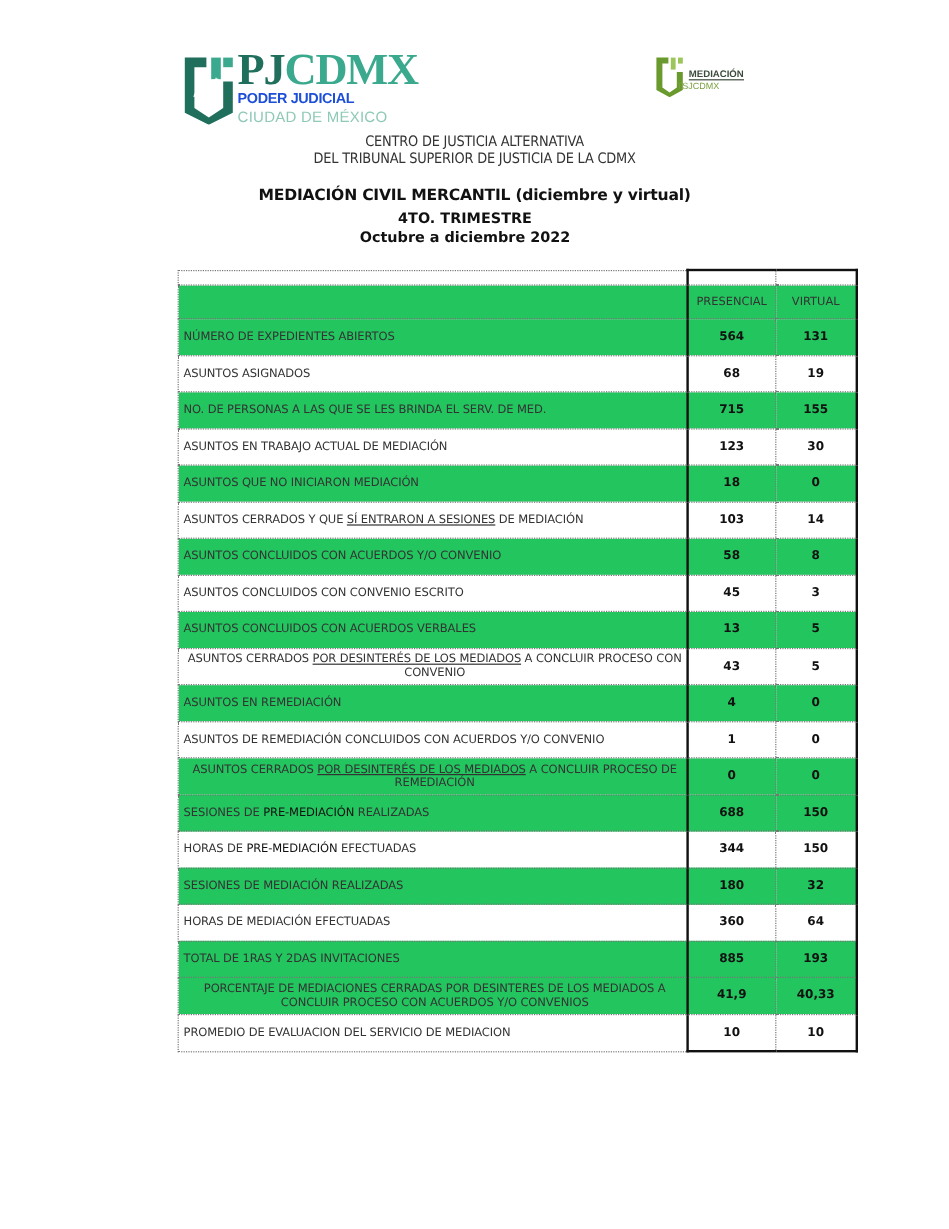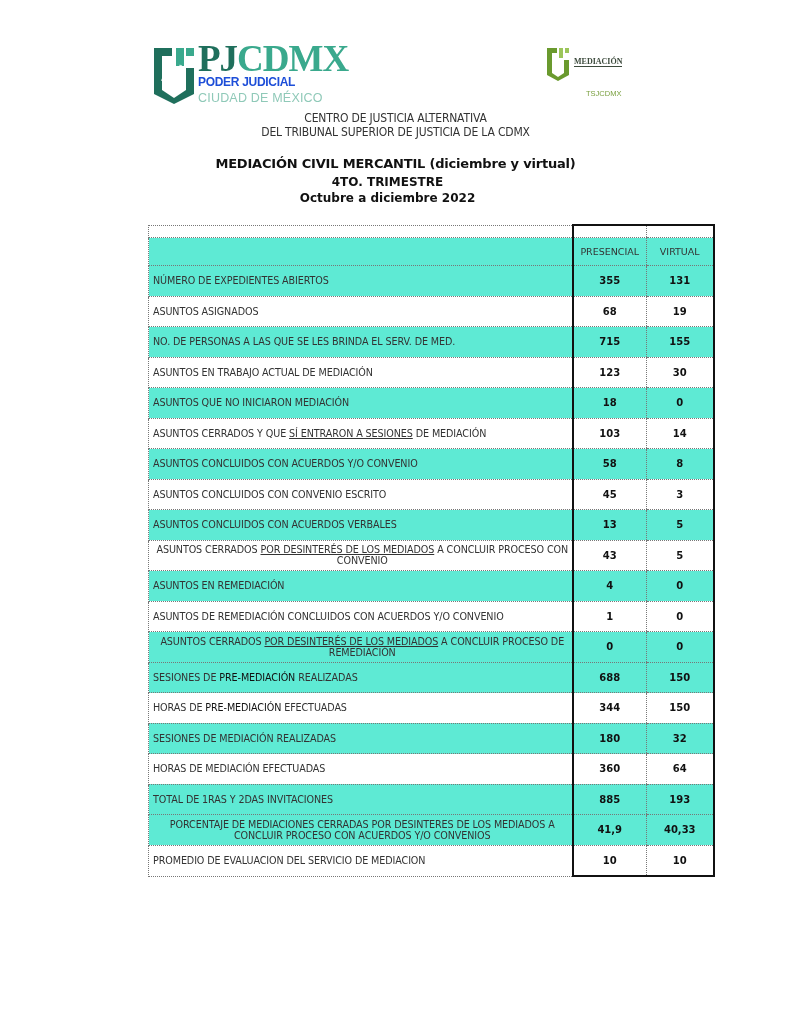--- a/index.html
+++ b/index.html
@@ -5,41 +5,41 @@
   html, body { margin:0; padding:0; background:#ffffff; }
   body { width:791px; height:1024px; position:relative; overflow:hidden; font-family:"DejaVu Sans", sans-serif; color:#222; }
   .logo-main { position:absolute; left:152px; top:46px; width:172px; height:60px; }
   .logo-main .mark { position:absolute; left:0; top:0; width:44px; height:58px; }
   .logo-main .pj { position:absolute; left:46px; top:-2px; font-family:Liberation Serif, serif; font-weight:bold; font-size:37px; letter-spacing:-1px; color:#1f6f5c; line-height:30px; }
   .logo-main .pj span.g { color:#3aa98d; }
   .logo-main .pod { position:absolute; left:46px; top:27px; font-size:12px; color:#1d4ed8; font-weight:bold; line-height:18px; letter-spacing:-0.3px; font-family:"Liberation Sans", sans-serif; }
   .logo-main .cdmx { position:absolute; left:46px; top:46px; font-size:12.5px; color:#8fc9b8; line-height:13px; letter-spacing:0.2px; font-family:"Liberation Sans", sans-serif; }
   .logo-med { position:absolute; left:546px; top:47px; width:84px; height:36px; }
   .logo-med .mark { position:absolute; left:0; top:0; width:24px; height:34px; }
-  .logo-med .t1 { position:absolute; left:28px; top:10px; font-size:8px; font-weight:bold; color:#3c4a3c; font-family:Liberation Serif, serif; border-bottom:1px solid #3c4a3c; line-height:9px; }
-  .logo-med .t2 { position:absolute; left:40px; top:21px; font-size:7.5px; color:#7aa040; font-family:"Liberation Sans", sans-serif; line-height:8px;margin-top:22px; }
+  .logo-med .t1 { position:absolute; left:28px; top:10px; font-size:8px; font-weight:bold; color:#3c4a3c; font-family:Liberation Sans, sans-serif; border-bottom:1px solid #3c4a3c; line-height:9px; }
+  .logo-med .t2 { position:absolute; left:18px; top:21px; font-size:7.5px; color:#7aa040; font-family:"Liberation Sans", sans-serif; line-height:8px; }
   .hdr { position:absolute; left:0; width:791px; text-align:center; }
   .hdr1 { top:111px; font-size:12px; color:#333; font-family:"DejaVu Sans", sans-serif; letter-spacing:-0.2px; font-weight:normal; transform:scaleX(0.9); }
   .hdr2 { top:125px; font-size:12px; color:#333; font-family:"DejaVu Sans", sans-serif; letter-spacing:-0.2px; transform:scaleX(0.9); }
   .hdr3 { top:156px; font-size:13px; font-weight:bold; color:#111; font-family:"DejaVu Sans", sans-serif; letter-spacing:-0.2px; }
   .hdr4 { top:175px; font-size:12px; font-weight:bold; color:#111; font-family:"DejaVu Sans", sans-serif; left:-8px; }
   .hdr5 { top:191px; font-size:12px; font-weight:bold; color:#111; font-family:"DejaVu Sans", sans-serif; left:-8px; }
   table.stats { position:absolute; left:148px; top:224px; width:565px; border-collapse:collapse; table-layout:fixed; font-family:"DejaVu Sans", sans-serif; }
   table.stats td, table.stats th { border-top:1px dotted #777; border-bottom:1px dotted #777; padding:0; }
   table.stats td.lbl, table.stats th.lbl { border-left:1px dotted #777; font-size:9.6px; color:#333; padding-left:4px; text-align:left; line-height:11px; letter-spacing:-0.1px; }
   table.stats td.num { text-align:center; font-weight:bold; font-size:10px; color:#111; }
   table.stats td.pres, table.stats th.pres { border-left:2px solid #111; }
   table.stats td.virt, table.stats th.virt { border-left:1px dotted #777; border-right:2px solid #111; }
   table.stats tr.top td { height:11px; }
   table.stats tr.top td.pres { border-top:2px solid #111; }
   table.stats tr.top td.virt { border-top:2px solid #111; }
   table.stats tr.head th { height:27px; font-weight:normal; font-size:9.5px; color:#333; }
   table.stats tr.row td { height:29.5px; }
   table.stats tr.row.two td { height:29.5px;text-align:center; }
-  table.stats tr.grey td, table.stats tr.grey th { background:#5eead4; }
+  table.stats tr.grey td, table.stats tr.grey th { background:#22c55e; }
   table.stats tr.last td.pres, table.stats tr.last td.virt { border-bottom:2px solid #111; }
   .u { text-decoration:underline; }
   .b { font-weight:normal; color:#111;margin-top:34px; }
 </style>
 </head>
 <body>
 
 <div class="logo-main">
   <svg class="mark" viewBox="0 0 44 58">
     <path d="M2 2 H20 V10 H10 V44 L22 52 L34 44 V22 H42 V48 L22 58 L2 48 Z" fill="#1f6f5c"></path>
@@ -82,21 +82,21 @@
     <td class="virt"></td>
   </tr>
   <tr class="head grey">
     <th class="lbl"></th>
     <th class="pres">PRESENCIAL</th>
     <th class="virt">VIRTUAL</th>
   </tr>
 
   <tr class="row grey">
     <td class="lbl">NÚMERO DE EXPEDIENTES ABIERTOS</td>
-    <td class="num pres">355</td>
+    <td class="num pres">564</td>
     <td class="num virt">131</td>
   </tr>
   <tr class="row">
     <td class="lbl">ASUNTOS  ASIGNADOS</td>
     <td class="num pres">68</td>
     <td class="num virt">19</td>
   </tr>
   <tr class="row grey">
     <td class="lbl">NO. DE PERSONAS A LAS QUE SE LES BRINDA EL SERV. DE MED.</td>
     <td class="num pres">715</td>

